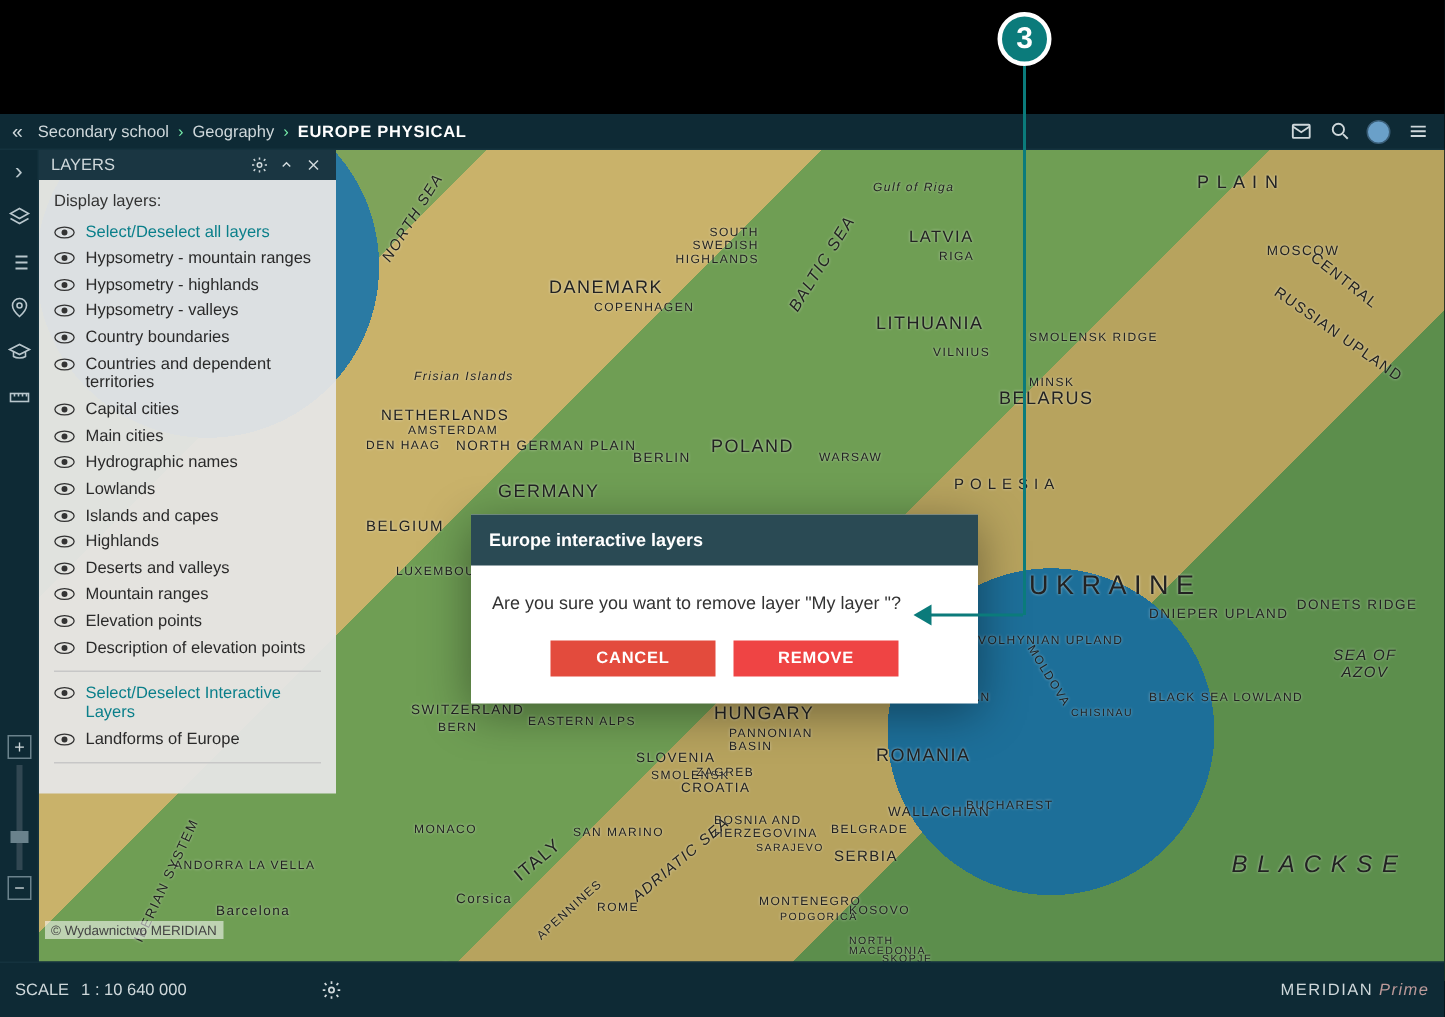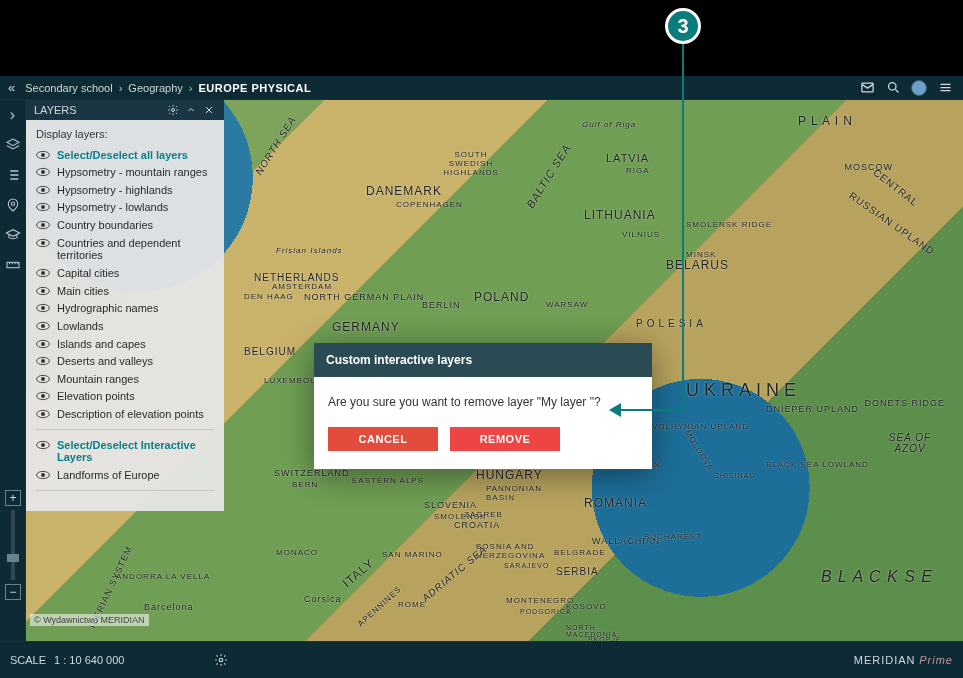--- a/index.html
+++ b/index.html
@@ -34,41 +34,41 @@
   .layers-head .spacer{flex:1}
   .lh-icon{width:14px;height:14px;margin-left:4px;cursor:pointer;display:flex;align-items:center;justify-content:center}
 
   .layers-panel{position:absolute;left:26px;top:20px;width:198px;background:rgba(230,230,230,.95);
     color:#2a2a2a;font-size:11px;padding:8px 10px 14px 10px;max-height:460px;overflow:hidden}
   .layers-panel h4{font-size:11px;font-weight:400;margin-bottom:6px;color:#333}
   .layer-row{display:flex;align-items:flex-start;gap:7px;padding:2.5px 0;line-height:1.15}
   .eye{width:14px;height:10px;flex:0 0 14px;margin-top:1px}
   .eye svg{width:14px;height:10px;display:block}
   .layer-label{flex:1}
-  .teal{color:#0a7f8a;font-weight:700}
+  .teal{color:#0a7f8a;font-weight:400}
   .divider{height:1px;background:#c7c7c7;margin:6px 0}
 
   
   .map{position:absolute;left:26px;top:0;right:0;height:554px;
     background:
       radial-gradient(circle at 72% 70%, #1d6f99 0 14%, transparent 14%),
       radial-gradient(circle at 12% 14%, #2a7aa3 0 12%, transparent 12%),
       linear-gradient(135deg,#7ea35a 0 20%,#c9b26a 20% 35%,#6f9e54 35% 55%,#b7a35e 55% 70%,#5c8e4c 70% 100%);
     font-family:Georgia,'Times New Roman',serif}
   .map .lbl{position:absolute;color:#222;font-size:12px;letter-spacing:1px;text-shadow:0 0 2px rgba(255,255,255,.6)}
   .sea{color:#0b3850;font-style:italic}
   .big{font-size:15px;letter-spacing:3px;font-weight:500} 
 
   .copyright{position:absolute;left:30px;bottom:28px;font-size:9px;color:#444;background:rgba(255,255,255,.55);padding:1px 4px}
 
   
   .modal{position:absolute;left:314px;top:243px;width:338px;background:#fff;z-index:40;box-shadow:0 6px 30px rgba(0,0,0,.4)}
   .modal-title{background:#2a4a54;color:#fff;font-size:12px;font-weight:700;padding:10px 12px}
   .modal-body{padding:18px 14px 8px 14px;font-size:12px;color:#333}
-  .modal-actions{display:flex;gap:12px;justify-content:flex-start;padding:10px 14px 18px 14px}
+  .modal-actions{display:flex;gap:12px;justify-content:center;padding:10px 14px 18px 14px}
   .btn{flex:0 0 110px;height:24px;border:none;color:#fff;font-size:11px;font-weight:700;letter-spacing:.5px;cursor:pointer}
   .btn-cancel{background:#e34b3d}
   .btn-remove{background:#ef4444}
 
   
   .zoom{position:absolute;left:4px;bottom:54px;width:18px;display:flex;flex-direction:column;align-items:center;gap:4px;color:#cfd8db}
   .zbox{width:16px;height:16px;border:1px solid #6a828c;display:flex;align-items:center;justify-content:center;font-size:12px;cursor:pointer;background:#0e2a35}
   .ztrack{width:4px;height:70px;background:#314752;position:relative}
   .zthumb{position:absolute;left:-4px;top:44px;width:12px;height:8px;background:#6a828c;cursor:pointer}
 
@@ -175,21 +175,21 @@
         <span class="lbl big" style="top:220px;left:306px">GERMANY</span>
         <span class="lbl" style="top:200px;left:396px;font-size:9px">BERLIN</span>
         <span class="lbl" style="top:192px;left:278px;font-size:9px">NORTH GERMAN PLAIN</span>
         <span class="lbl" style="top:172px;left:228px;font-size:10px">NETHERLANDS</span>
         <span class="lbl" style="top:192px;left:218px;font-size:8px">DEN HAAG</span>
         <span class="lbl" style="top:182px;left:246px;font-size:8px">AMSTERDAM</span>
         <span class="lbl" style="top:84px;left:340px">DANEMARK</span>
         <span class="lbl" style="top:100px;left:370px;font-size:8px">COPENHAGEN</span>
         <span class="lbl sea" style="top:70px;left:486px;transform:rotate(-58deg);font-size:11px">BALTIC SEA</span>
         <span class="lbl sea" style="top:40px;left:216px;transform:rotate(-58deg);font-size:10px">NORTH SEA</span>
-        <span class="lbl" style="top:50px;left:410px;font-size:8px;text-align:center;width:70px">SOUTH SWEDISH HIGHLANDS</span>
+        <span class="lbl" style="top:50px;left:410px;font-size:8px;text-align:right;width:70px">SOUTH SWEDISH HIGHLANDS</span>
         <span class="lbl sea" style="top:20px;left:556px;font-size:8px">Gulf of Riga</span>
         <span class="lbl" style="top:246px;left:218px;font-size:10px">BELGIUM</span>
         <span class="lbl" style="top:276px;left:238px;font-size:8px">LUXEMBOURG</span>
         <span class="lbl big" style="top:280px;left:660px;font-size:18px;letter-spacing:5px">UKRAINE</span>
         <span class="lbl" style="top:304px;left:740px;font-size:9px">DNIEPER UPLAND</span>
         <span class="lbl" style="top:298px;right:18px;font-size:9px">DONETS RIDGE</span>
         <span class="lbl" style="top:322px;left:626px;font-size:8px">VOLHYNIAN UPLAND</span>
         <span class="lbl" style="top:360px;left:740px;font-size:8px">BLACK SEA LOWLAND</span>
         <span class="lbl sea" style="top:332px;right:28px;font-size:10px;width:50px;text-align:center">SEA OF AZOV</span>
         <span class="lbl sea big" style="top:468px;right:30px;font-size:16px">B L A C K   S E</span>
@@ -292,21 +292,21 @@
               </span>
               <span class="layer-label">Hypsometry - highlands</span>
             </div>
             <div class="layer-row">
               <span class="eye">
                 <svg viewBox="0 0 24 14">
                   <ellipse cx="12" cy="7" rx="11" ry="6.2" fill="none" stroke="#333" stroke-width="1.5"></ellipse>
                   <circle cx="12" cy="7" r="3.4" fill="#333"></circle>
                 </svg>
               </span>
-              <span class="layer-label">Hypsometry - lowlands</span>
+              <span class="layer-label">Hypsometry - valleys</span>
             </div>
             <div class="layer-row">
               <span class="eye">
                 <svg viewBox="0 0 24 14">
                   <ellipse cx="12" cy="7" rx="11" ry="6.2" fill="none" stroke="#333" stroke-width="1.5"></ellipse>
                   <circle cx="12" cy="7" r="3.4" fill="#333"></circle>
                 </svg>
               </span>
               <span class="layer-label">Country boundaries</span>
             </div>
@@ -356,20 +356,29 @@
               <span class="layer-label">Lowlands</span>
             </div>
             <div class="layer-row">
               <span class="eye">
                 <svg viewBox="0 0 24 14">
                   <ellipse cx="12" cy="7" rx="11" ry="6.2" fill="none" stroke="#333" stroke-width="1.5"></ellipse>
                   <circle cx="12" cy="7" r="3.4" fill="#333"></circle>
                 </svg>
               </span>
               <span class="layer-label">Islands and capes</span>
+            </div>
+            <div class="layer-row">
+              <span class="eye">
+                <svg viewBox="0 0 24 14">
+                  <ellipse cx="12" cy="7" rx="11" ry="6.2" fill="none" stroke="#333" stroke-width="1.5"></ellipse>
+                  <circle cx="12" cy="7" r="3.4" fill="#333"></circle>
+                </svg>
+              </span>
+              <span class="layer-label">Highlands</span>
             </div>
             <div class="layer-row">
               <span class="eye">
                 <svg viewBox="0 0 24 14">
                   <ellipse cx="12" cy="7" rx="11" ry="6.2" fill="none" stroke="#333" stroke-width="1.5"></ellipse>
                   <circle cx="12" cy="7" r="3.4" fill="#333"></circle>
                 </svg>
               </span>
               <span class="layer-label">Deserts and valleys</span>
             </div>
@@ -417,21 +426,21 @@
                   <circle cx="12" cy="7" r="3.4" fill="#333"></circle>
                 </svg>
               </span>
               <span class="layer-label">Landforms of Europe</span>
             </div>
             <div class="divider"></div>
           </div>
       </div>
 
       <div class="modal">
-        <div class="modal-title">Custom interactive layers</div>
+        <div class="modal-title">Europe interactive layers</div>
         <div class="modal-body">Are you sure you want to remove layer "My layer "?</div>
         <div class="modal-actions">
           <button class="btn btn-cancel">CANCEL</button>
           <button class="btn btn-remove">REMOVE</button>
         </div>
       </div>
 
       <div class="zoom">
         <div class="zbox">+</div>
         <div class="ztrack">

